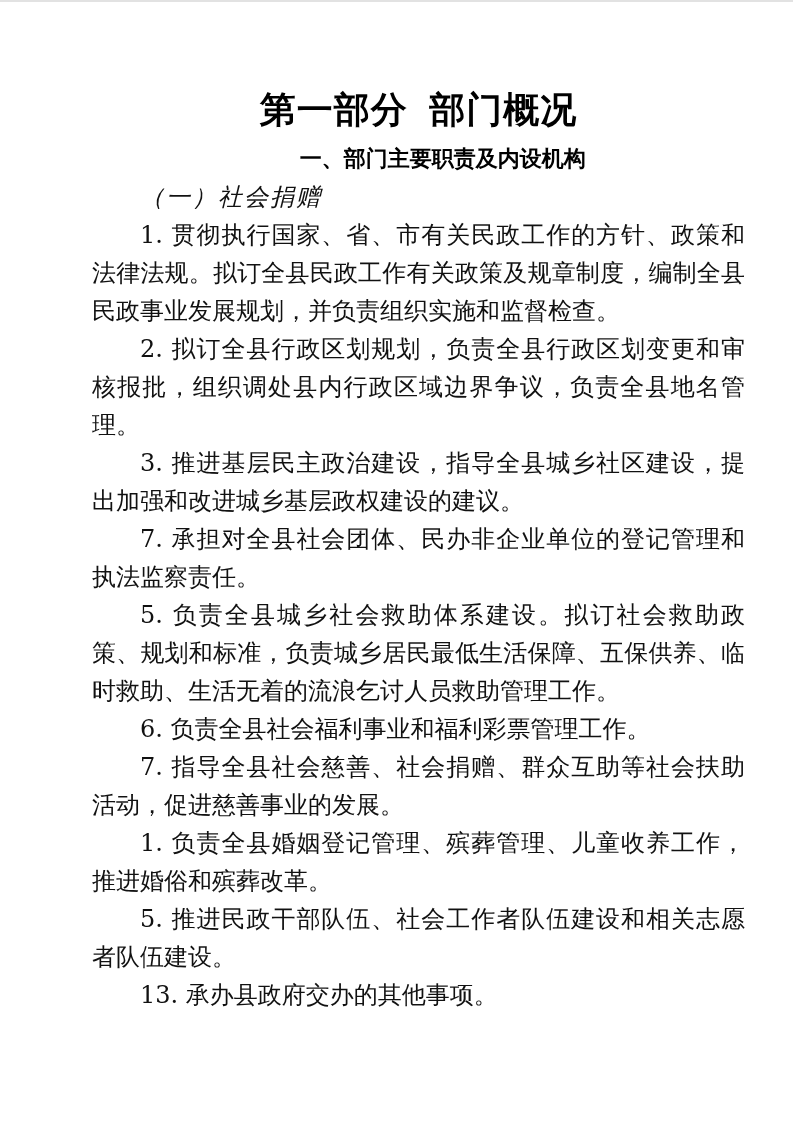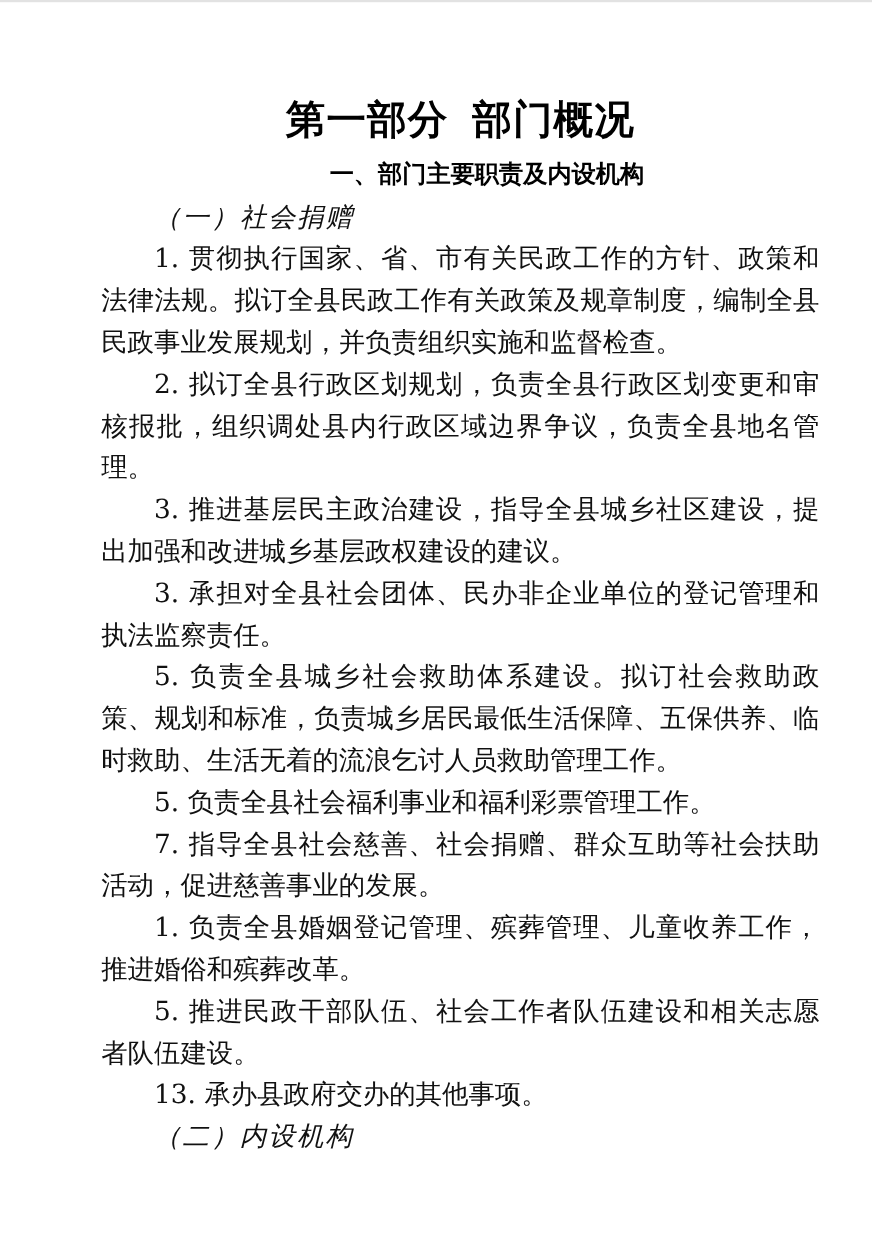--- a/index.html
+++ b/index.html
@@ -71,23 +71,22 @@
 
   <h1 class="doc-title">第一部分 部门概况</h1>
 
   <h2 class="section-heading">一、部门主要职责及内设机构</h2>
 
   <h3 class="subsection-heading">（一）社会捐赠</h3>
 
   <p class="duty">1. 贯彻执行国家、省、市有关民政工作的方针、政策和法律法规。拟订全县民政工作有关政策及规章制度，编制全县民政事业发展规划，并负责组织实施和监督检查。</p>
   <p class="duty">2. 拟订全县行政区划规划，负责全县行政区划变更和审核报批，组织调处县内行政区域边界争议，负责全县地名管理。</p>
   <p class="duty">3. 推进基层民主政治建设，指导全县城乡社区建设，提出加强和改进城乡基层政权建设的建议。</p>
-  <p class="duty">3. 承担对全县社会团体、民办非企业单位的登记管理和执法监察责任。</p>
+  <p class="duty">7. 承担对全县社会团体、民办非企业单位的登记管理和执法监察责任。</p>
   <p class="duty">5. 负责全县城乡社会救助体系建设。拟订社会救助政策、规划和标准，负责城乡居民最低生活保障、五保供养、临时救助、生活无着的流浪乞讨人员救助管理工作。</p>
-  <p class="duty">5. 负责全县社会福利事业和福利彩票管理工作。</p>
+  <p class="duty">6. 负责全县社会福利事业和福利彩票管理工作。</p>
   <p class="duty">7. 指导全县社会慈善、社会捐赠、群众互助等社会扶助活动，促进慈善事业的发展。</p>
   <p class="duty">1. 负责全县婚姻登记管理、殡葬管理、儿童收养工作，推进婚俗和殡葬改革。</p>
   <p class="duty">5. 推进民政干部队伍、社会工作者队伍建设和相关志愿者队伍建设。</p>
   <p class="duty">13. 承办县政府交办的其他事项。</p>
 
-  <h3 class="subsection-heading">（二）内设机构</h3>
 
 </main>
 
 </body></html>

